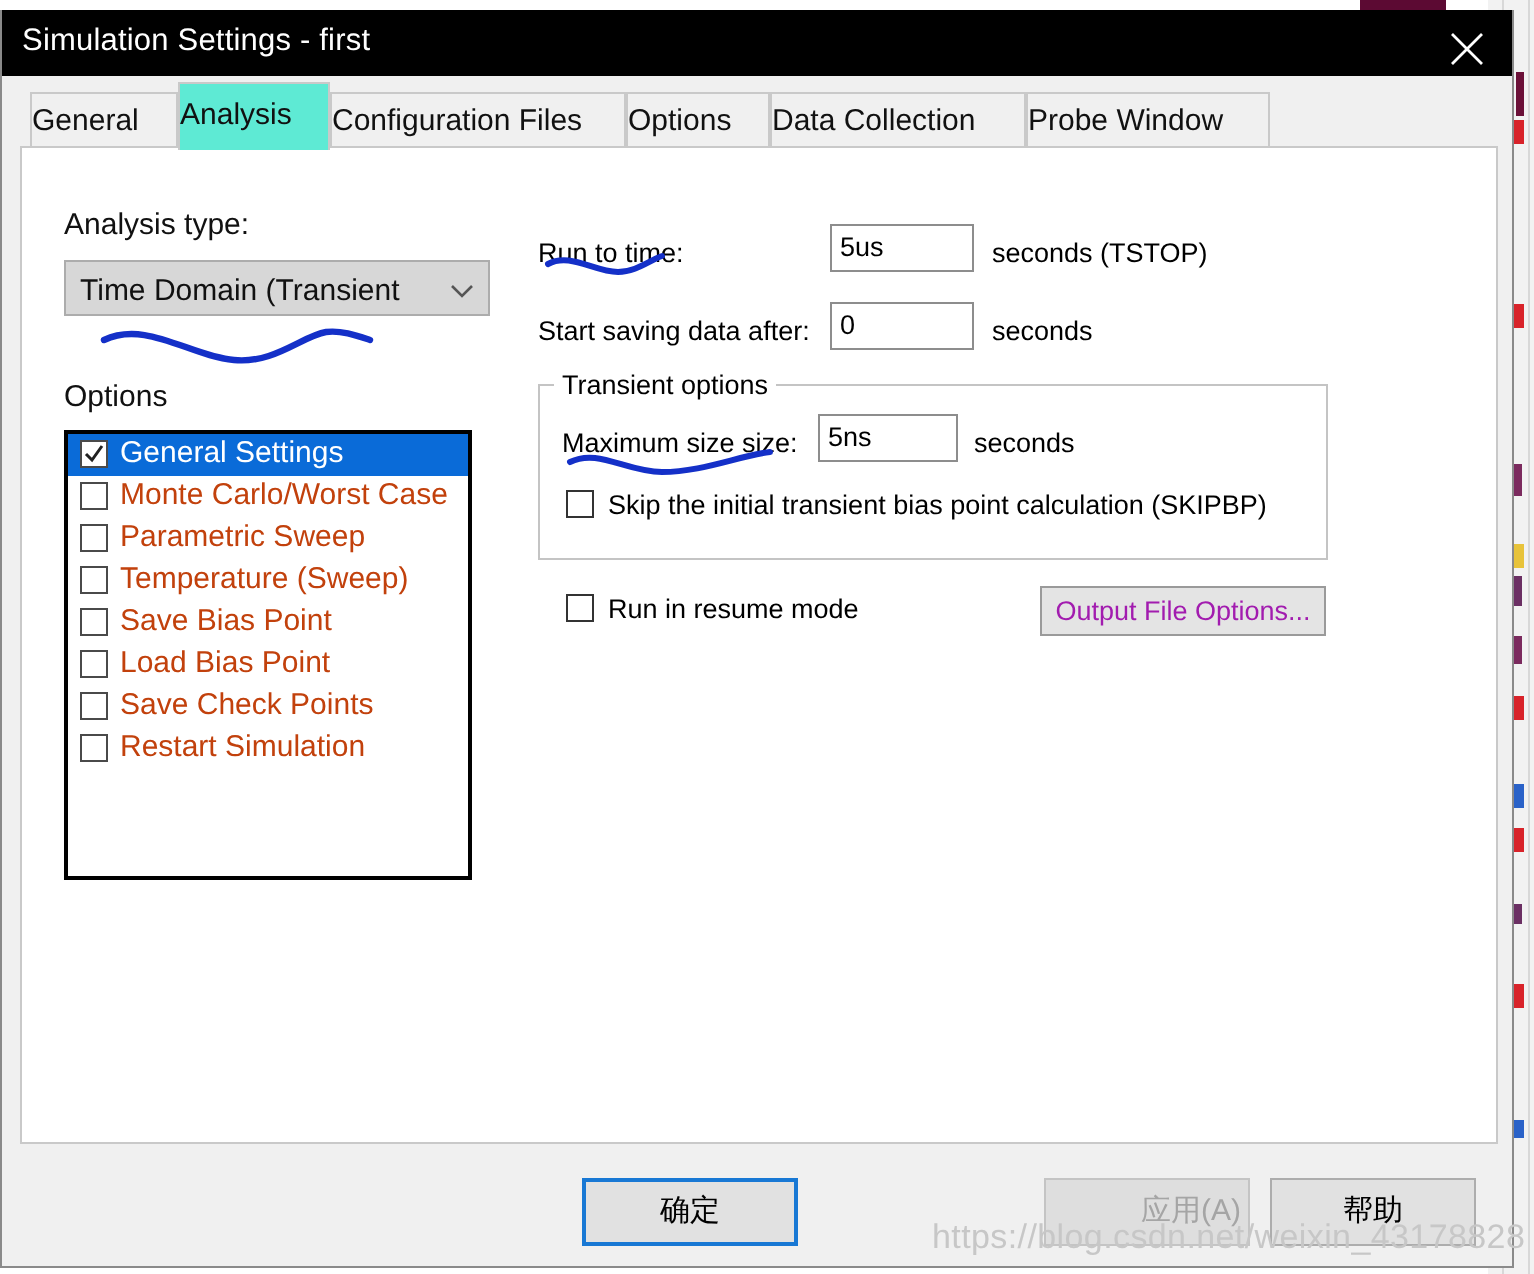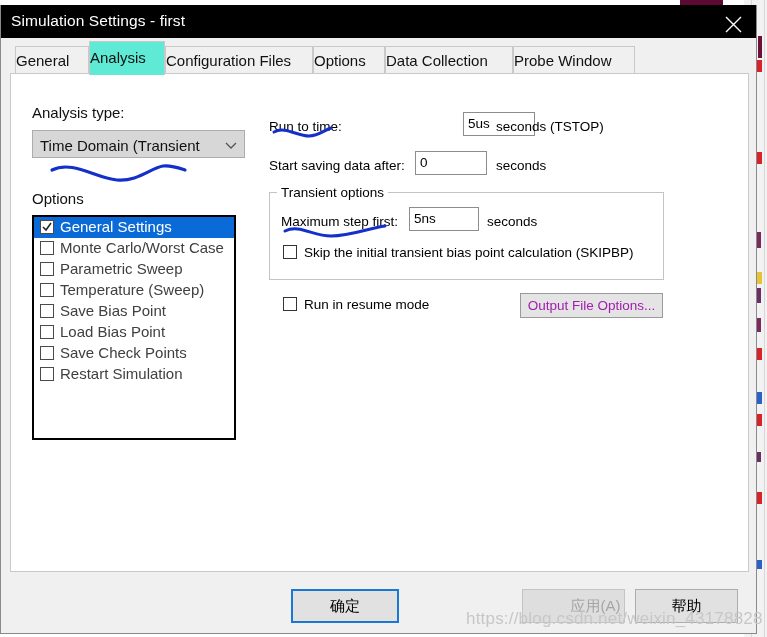--- a/index.html
+++ b/index.html
@@ -166,21 +166,21 @@
     width: 14px; height: 14px;
     background: #ffffff;
     border: 1px solid #4a4a4a;
     box-sizing: border-box;
   }
   .lb-row .cb svg { position: absolute; left: 1px; top: 1px; }
   .lb-row .txt {
     position: absolute;
     left: 26px; top: 1px;
     font-size: 15px;
-    color: #404040;
+    color: #c2410c;
   }
   .lb-row.sel .txt { color: #ffffff; }
 
   
   .rc {
     font-family: "Liberation Sans", sans-serif;
     font-size: 13.5px;
     color: #000000;
   }
   .field {
@@ -357,35 +357,35 @@
           <span class="cb"></span>
           <span class="txt">Save Check Points</span>
         </div>
         <div class="lb-row">
           <span class="cb"></span>
           <span class="txt">Restart Simulation</span>
         </div>
       </div>
 
       <div class="rc lbl" style="left:258px; top:45px;">Run to time:</div>
-      <div class="field" style="left:404px; top:38px; width:72px; height:24px;margin-left:48px;">
+      <div class="field" style="left:404px; top:38px; width:72px; height:24px;">
         <span class="fv">5us</span>
       </div>
       <div class="rc lbl" style="left:485px; top:45px;">seconds  (TSTOP)</div>
 
       <div class="rc lbl" style="left:258px; top:84px;">Start saving data after:</div>
       <div class="field" style="left:404px; top:77px; width:72px; height:24px;">
         <span class="fv">0</span>
       </div>
       <div class="rc lbl" style="left:485px; top:84px;">seconds</div>
 
       <div class="groupbox" style="left:258px; top:118px; width:395px; height:88px;"></div>
       <div class="group-title" style="left:266px; top:111px;">Transient options</div>
 
-      <div class="rc lbl" style="left:270px; top:140px;">Maximum step first:</div>
+      <div class="rc lbl" style="left:270px; top:140px;">Maximum size size:</div>
       <div class="field" style="left:398px; top:133px; width:70px; height:24px;">
         <span class="fv">5ns</span>
       </div>
       <div class="rc lbl" style="left:476px; top:140px;">seconds</div>
 
       <div class="chk" style="left:272px; top:171px;"></div>
       <div class="rc lbl" style="left:293px; top:171px;">Skip the initial transient bias point calculation  (SKIPBP)</div>
 
       <div class="chk" style="left:272px; top:223px;"></div>
       <div class="rc lbl" style="left:293px; top:223px;">Run in resume mode</div>

